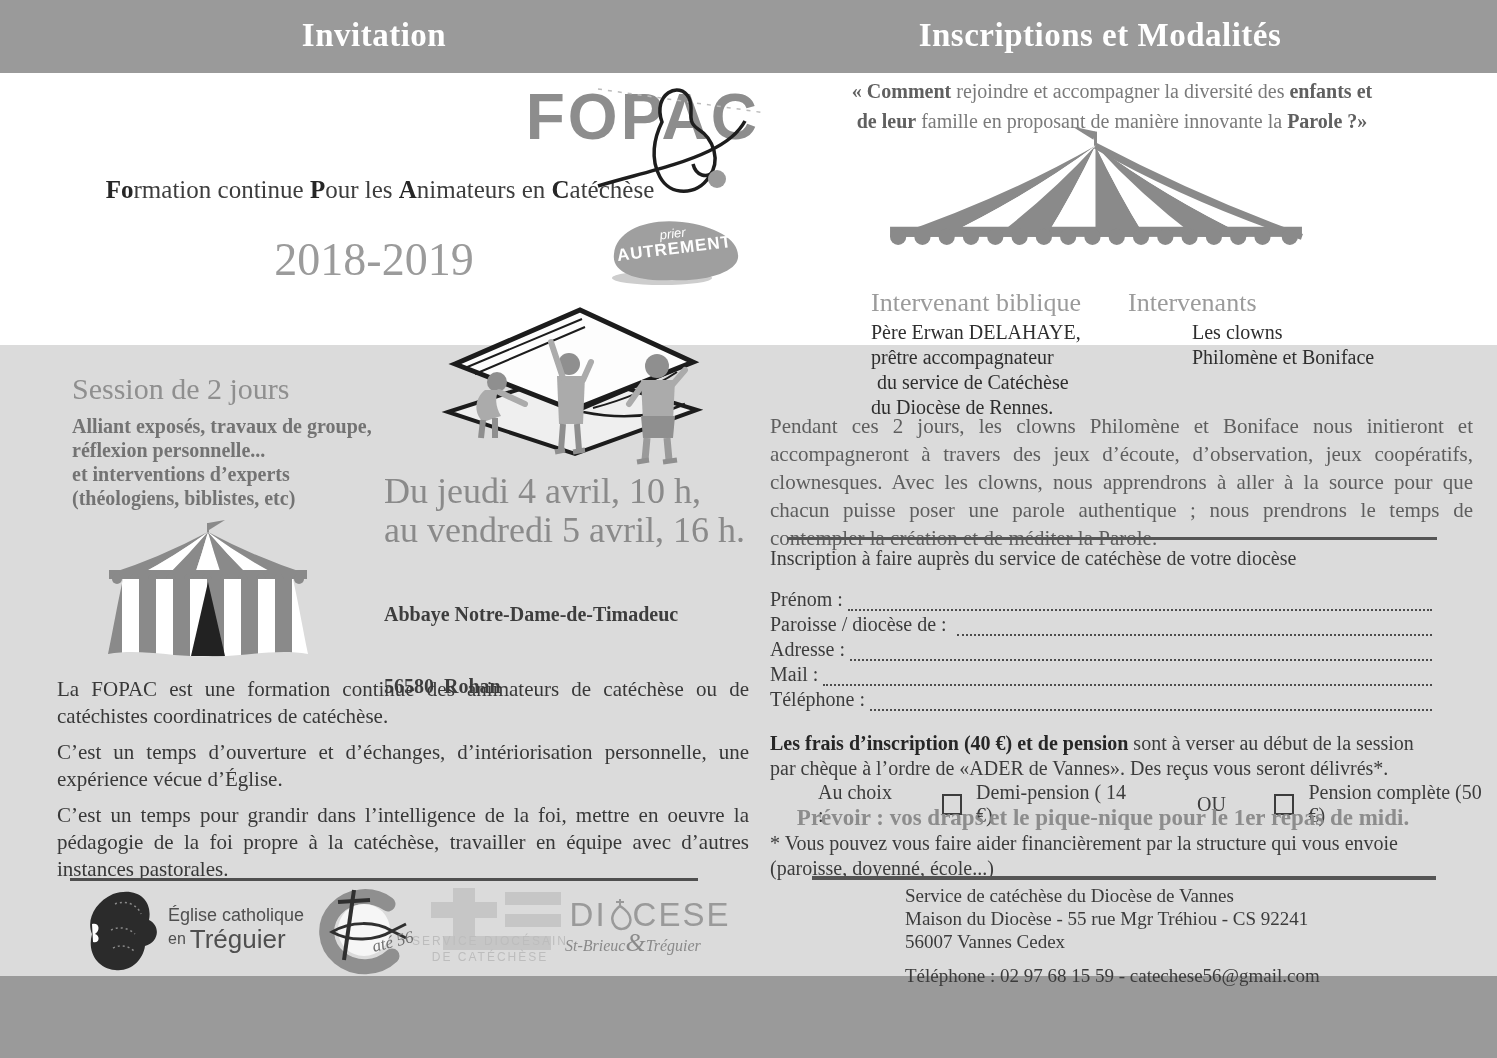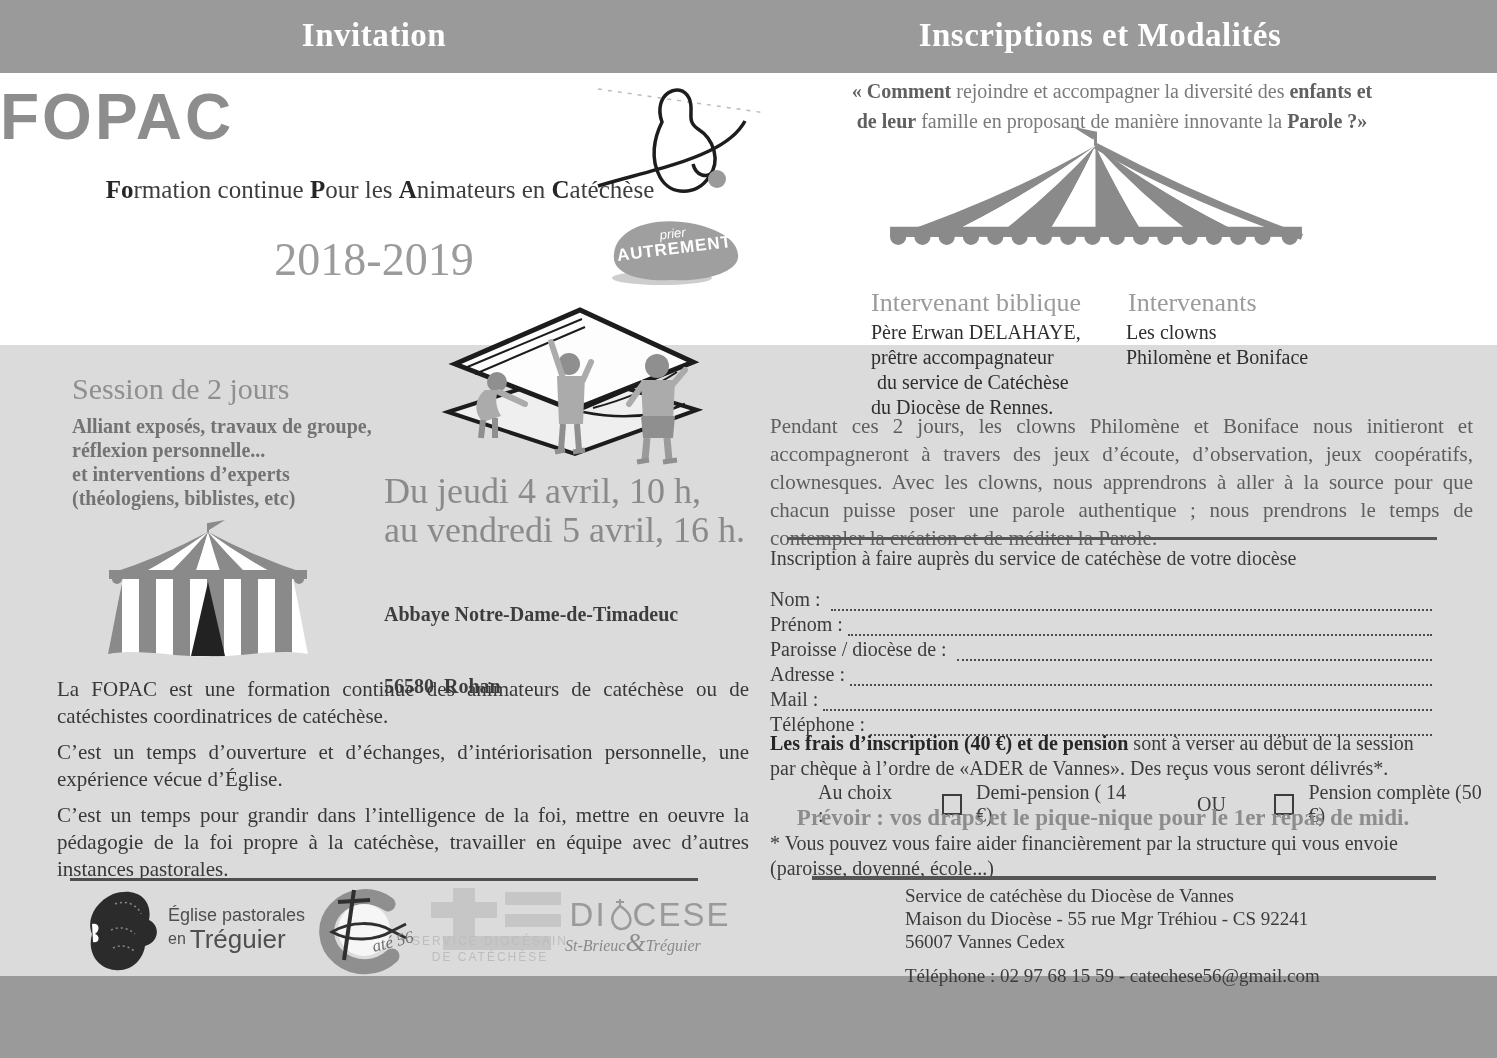--- a/index.html
+++ b/index.html
@@ -12,21 +12,21 @@
   .band-top{top:0;height:73px}
   .band-bottom{top:976px;height:82px}
   .panel{position:absolute;left:0;top:345px;width:1497px;height:631px;background:#dbdbdb}
 
   .band-title{position:absolute;top:17px;font-weight:bold;font-size:33px;color:#fff;
               text-align:center;letter-spacing:.5px}
   .bt-left{left:0;width:748px}
   .bt-right{left:760px;width:680px}
 
   
-  .fopac-title{left:0;top:80px;width:760px;text-align:left;
+  .fopac-title{left:0;top:80px;width:760px;text-align:right;
                font-family:"Liberation Sans",sans-serif;font-weight:bold;font-size:64px;
                letter-spacing:3px;color:#8d8d8d}
   .fopac-sub{left:0;top:176px;width:760px;text-align:center;font-size:25px;color:#3d3d3d}
   .fopac-sub b{font-weight:bold;color:#262626}
   .years{left:0;top:233px;width:748px;text-align:center;font-size:46px;color:#9b9b9b}
 
   .session-heading{left:72px;top:372px;font-size:30px;color:#8f8f8f}
   .session-lines{left:72px;top:414px;font-size:20px;font-weight:bold;color:#737373;line-height:24px}
 
   .dates{left:384px;top:472px;font-size:36px;color:#8a8a8a;line-height:39px}
@@ -64,21 +64,21 @@
                    color:#8a8a8a;margin-top:-6px;text-align:left}
   .diocese .script .amp{font-size:26px;font-style:italic}
 
   
   .quote{left:762px;top:76px;width:700px;text-align:center;font-size:20px;line-height:30px;color:#7a7a7a}
   .quote b{color:#606060}
 
   .speaker-heading{font-size:26px;color:#9b9b9b}
   .speaker-lines{font-size:20px;font-weight:normal;color:#2e2e2e;line-height:25px}
   .sp1h{left:871px;top:288px}.sp1l{left:871px;top:320px}
-  .sp2h{left:1128px;top:288px}.sp2l{left:1126px;top:320px}
+  .sp2h{left:1128px;top:288px}.sp2l{left:1192px;top:320px}
 
   .clowns-par{left:770px;top:412px;width:703px;font-size:21px;line-height:28px;
               text-align:justify;color:#5e5e5e}
 
   .reg-intro{left:770px;top:546px;font-size:20px;line-height:25px;color:#3c3c3c}
   .reg-form{left:770px;top:586px;width:662px;font-size:20px;color:#3c3c3c}
   .form-row{display:flex;align-items:flex-end;height:25px}
   .form-label{white-space:pre}
   .dots{flex:1;border-bottom:2px dotted #4c4c4c;height:16px;margin-left:5px}
 
@@ -224,21 +224,21 @@
   </div>
 
   <div class="abs hr-left"></div>
 
   <svg class="abs" style="left:85px;top:890px" width="78" height="84" viewBox="0 0 78 84">
     <path d="M28,4 C52,-4 68,10 64,30 C76,36 74,52 60,56 C58,70 46,82 30,80 C12,78 2,62 7,44 C1,30 10,12 28,4 Z" fill="#2b2b2b"></path>
     <path d="M7,34 C14,32 16,40 10,44 C16,46 14,54 8,52" fill="#fff"></path>
     <path d="M30,14 C40,10 52,14 56,24 M26,40 C34,36 44,38 50,44 M28,58 C36,54 44,56 50,62" stroke="#8a8a8a" stroke-width="1.5" fill="none" stroke-dasharray="2 3"></path>
   </svg>
   <div class="abs finistere-text">
-    <div class="l1">Église pastorales</div>
+    <div class="l1">Église catholique</div>
     <div class="l2"><span class="en">en</span><span>Tréguier</span></div>
   </div>
 
   <svg class="abs" style="left:296px;top:888px" width="120" height="88" viewBox="0 0 120 88">
     <path d="M92,16 A38,35 0 1 0 96,68" fill="none" stroke="#8f8f8f" stroke-width="15" stroke-linecap="round"></path>
     <circle cx="68" cy="42" r="26" fill="#f6f6f6"></circle>
     <path d="M58,2 L48,72" stroke="#2f2f2f" stroke-width="4"></path>
     <path d="M42,14 L74,12" stroke="#2f2f2f" stroke-width="4"></path>
     <path d="M36,44 C54,33 80,33 96,43 C80,53 54,54 36,44 Z" fill="none" stroke="#2f2f2f" stroke-width="3"></path>
     <path d="M96,43 L110,36 M96,43 L110,50" stroke="#2f2f2f" stroke-width="3"></path>
@@ -324,24 +324,20 @@
   <div class="abs clowns-par">Pendant ces 2 jours, les clowns Philomène et Boniface nous initieront et accompagneront à travers des jeux d’écoute, d’observation, jeux coopératifs, clownesques. Avec les clowns, nous apprendrons à aller à la source pour que chacun puisse poser une parole authentique ; nous prendrons le temps de contempler la création et de méditer la Parole.</div>
 
   <div class="abs hr-r1"></div>
 
   <div class="abs reg-intro">
     <div>Inscription à faire auprès du service de catéchèse de votre diocèse</div>
   </div>
 
   <div class="abs reg-form">
     <div class="form-row">
-      <span class="form-label">Nom : </span>
-      <span class="dots"></span>
-    </div>
-    <div class="form-row">
       <span class="form-label">Prénom :</span>
       <span class="dots"></span>
     </div>
     <div class="form-row">
       <span class="form-label">Paroisse / diocèse de : </span>
       <span class="dots"></span>
     </div>
     <div class="form-row">
       <span class="form-label">Adresse :</span>
       <span class="dots"></span>

